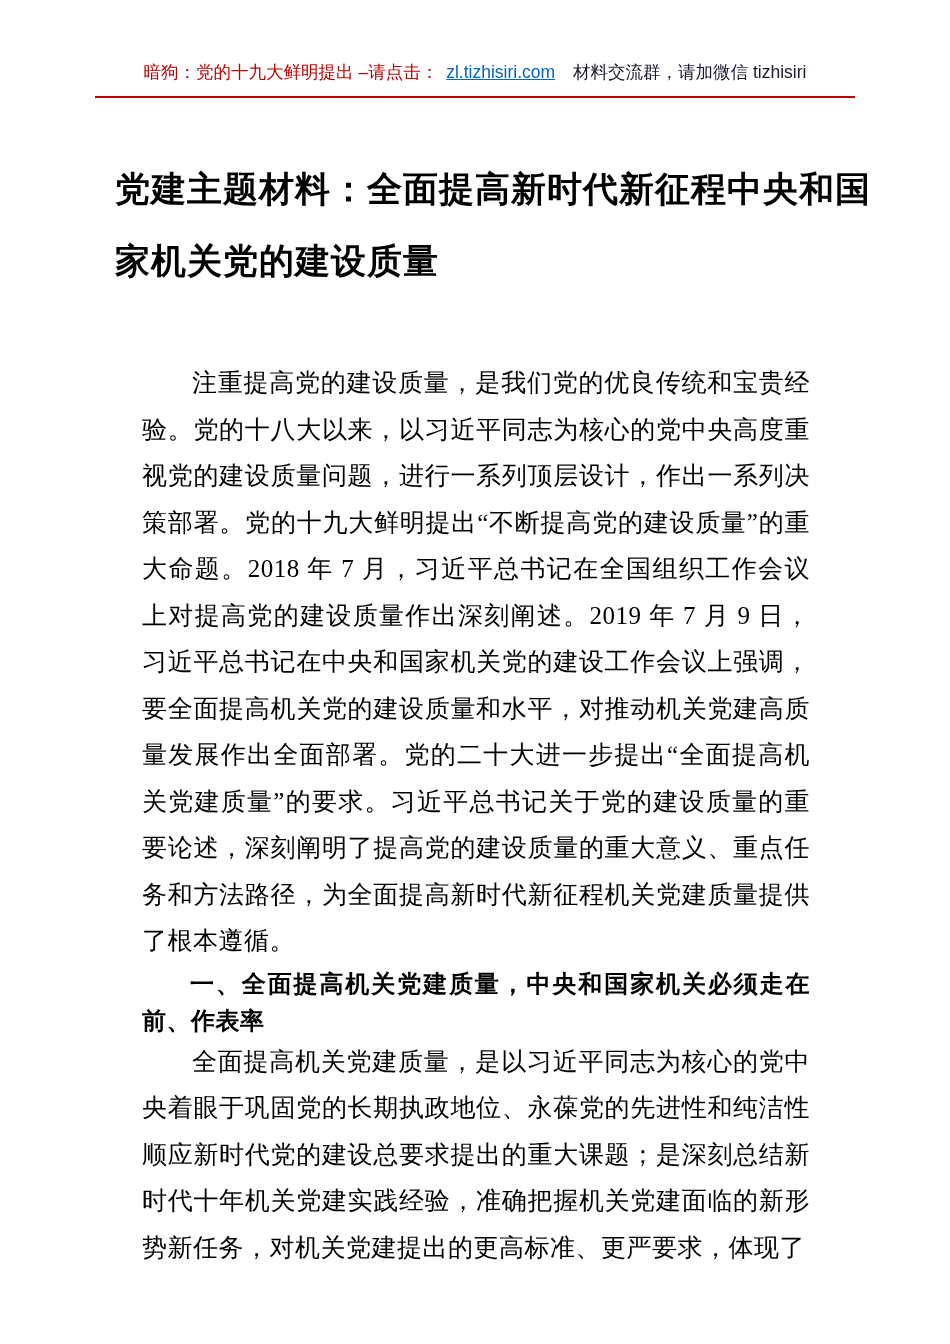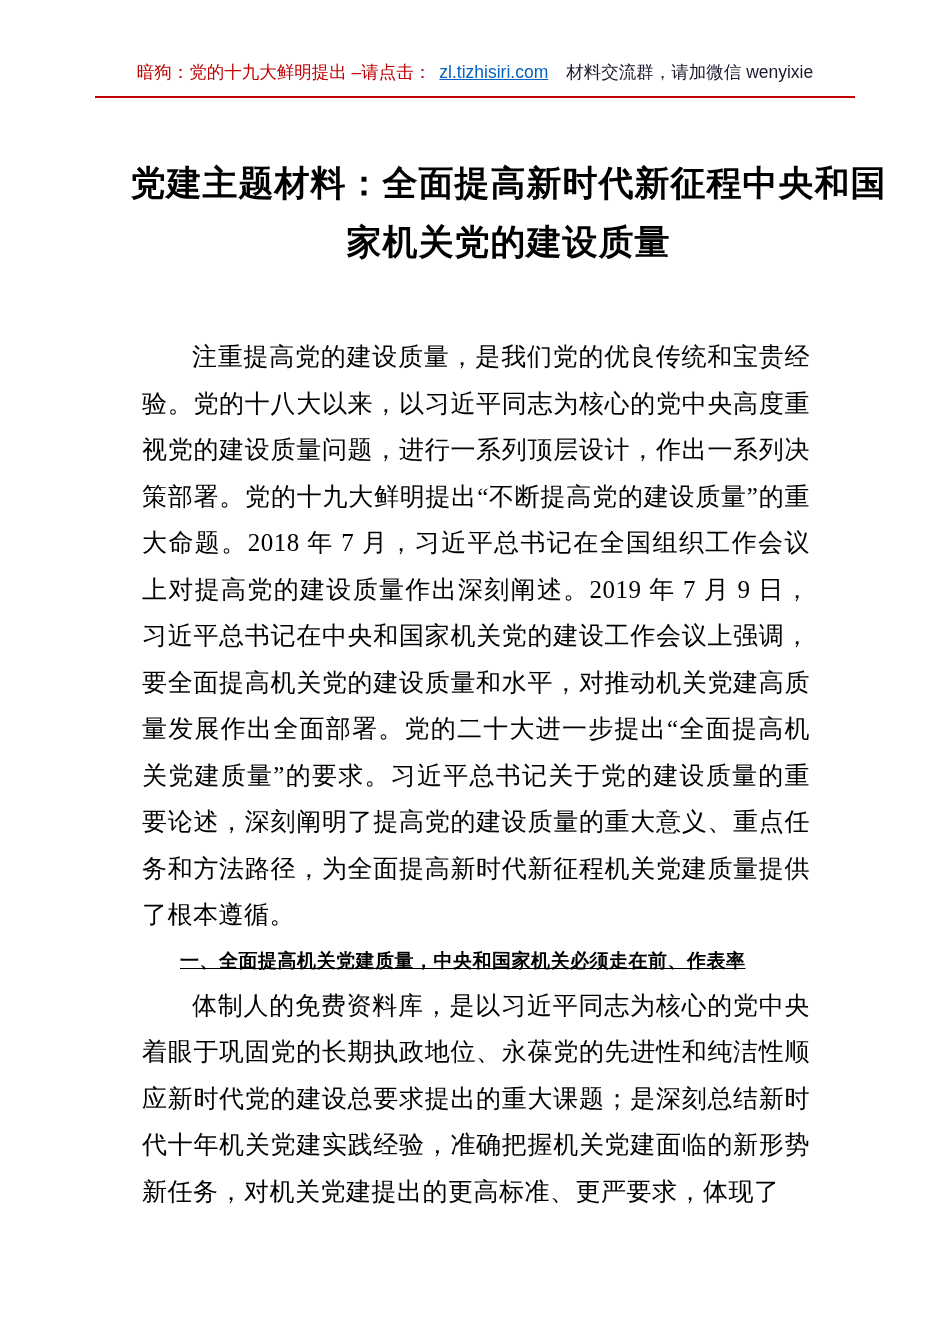--- a/index.html
+++ b/index.html
@@ -40,64 +40,63 @@
     margin-left: 10px;
   }
   .red-rule {
     border: none;
     border-top: 2.5px solid #c00000;
     margin: 12px 95px 0 95px;
   }
   
   .doc-title {
     margin: 56px 48px 0 115px;
-    text-align: center;
+    text-align: left;
     font-size: 35px;
-    line-height: 59px;
+    line-height: 72px;
     font-weight: 700;
     color: #000000;
     letter-spacing: 1px;
   }
   
   .content {
     margin: 62px 140px 0 142px;
     font-size: 25px;
     line-height: 46.5px;
     text-align: justify;
     text-justify: inter-ideograph;
     letter-spacing: 0.5px;
   }
   .content p.body-para {
     margin: 0;
     text-indent: 2em;
   }
   .content h2.section-heading {
     margin: 0;
     font-family: "Liberation Sans", sans-serif;
-    font-size: 19px;
-    line-height: 44px;
+    font-size: 24px;
+    line-height: 37px;
     font-weight: 700;
     text-indent: 2em;
     text-align: justify;
     color: #000000;
-    text-decoration: underline;
   }
 </style>
 </head>
 <body>
 
 <div class="page">
 
   <div class="promo">
-    <span class="red-text">暗狗：党的十九大鲜明提出 –请点击：</span><a class="link">zl.tizhisiri.com</a><span class="dark-text">材料交流群，请加微信 wenyixie</span>
+    <span class="red-text">暗狗：党的十九大鲜明提出 –请点击：</span><a class="link">zl.tizhisiri.com</a><span class="dark-text">材料交流群，请加微信 tizhisiri</span>
   </div>
 
   <hr class="red-rule">
 
   <h1 class="doc-title">党建主题材料：全面提高新时代新征程中央和国家机关党的建设质量</h1>
 
   <div class="content">
     <p class="body-para">注重提高党的建设质量，是我们党的优良传统和宝贵经验。党的十八大以来，以习近平同志为核心的党中央高度重视党的建设质量问题，进行一系列顶层设计，作出一系列决策部署。党的十九大鲜明提出“不断提高党的建设质量”的重大命题。2018 年 7 月，习近平总书记在全国组织工作会议上对提高党的建设质量作出深刻阐述。2019 年 7 月 9 日，习近平总书记在中央和国家机关党的建设工作会议上强调，要全面提高机关党的建设质量和水平，对推动机关党建高质量发展作出全面部署。党的二十大进一步提出“全面提高机关党建质量”的要求。习近平总书记关于党的建设质量的重要论述，深刻阐明了提高党的建设质量的重大意义、重点任务和方法路径，为全面提高新时代新征程机关党建质量提供了根本遵循。</p>
     <h2 class="section-heading">一、全面提高机关党建质量，中央和国家机关必须走在前、作表率</h2>
-    <p class="body-para">体制人的免费资料库，是以习近平同志为核心的党中央着眼于巩固党的长期执政地位、永葆党的先进性和纯洁性顺应新时代党的建设总要求提出的重大课题；是深刻总结新时代十年机关党建实践经验，准确把握机关党建面临的新形势新任务，对机关党建提出的更高标准、更严要求，体现了</p>
+    <p class="body-para">全面提高机关党建质量，是以习近平同志为核心的党中央着眼于巩固党的长期执政地位、永葆党的先进性和纯洁性顺应新时代党的建设总要求提出的重大课题；是深刻总结新时代十年机关党建实践经验，准确把握机关党建面临的新形势新任务，对机关党建提出的更高标准、更严要求，体现了</p>
   </div>
 
 </div>
 
 </body></html>

